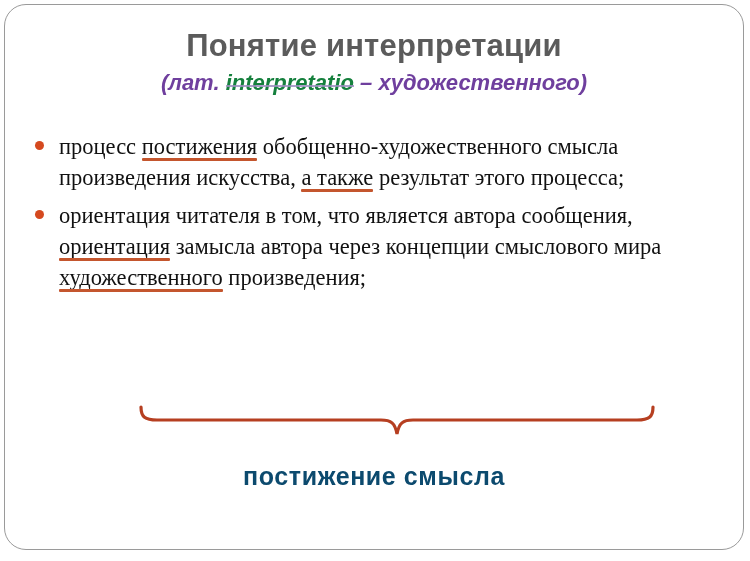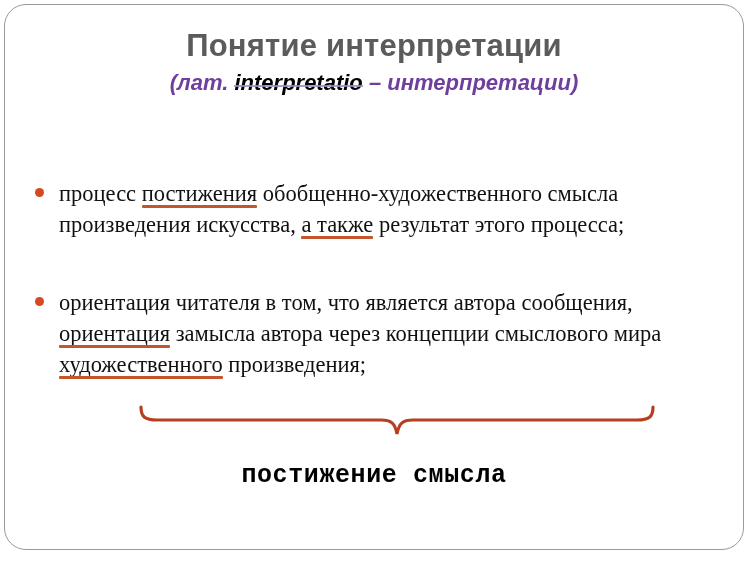--- a/index.html
+++ b/index.html
@@ -48,21 +48,21 @@
     font-family: "Liberation Sans", sans-serif;
     font-weight: bold;
     font-style: italic;
     font-size: 22px;
     line-height: 30px;
     color: #6f3f9e;
     margin-top: 3px;
     white-space: nowrap;
   }
   #page-subtitle .latin {
-    color: #000000;
+    color: #15803d;
     position: relative;
     display: inline-block;
   }
   #page-subtitle .latin::after {
     content: "";
     position: absolute;
     left: 0;
     right: 0;
     top: 57%;
     height: 1.5px;
@@ -74,21 +74,20 @@
   #bullets {
     position: absolute;
     left: 30px;
     top: 126px;
     width: 690px;
   }
   .bullet-row {
     display: flex;
     align-items: flex-start;
     margin-bottom: 7px;
-    margin-top: 47px;
   }
   .bullet-marker {
     flex: 0 0 auto;
     width: 9px;
     height: 9px;
     border-radius: 50%;
     background: #d5491f;
     margin-top: 10px;
     margin-right: 15px;
   }
@@ -124,36 +123,36 @@
   }
   #brace-wrap svg { display: block; }
 
   
   #conclusion {
     position: absolute;
     left: 0;
     top: 455px;
     width: 100%;
     text-align: center;
-    font-family: Liberation Mono, monospace;
+    font-family: Liberation Sans, sans-serif;
     font-weight: bold;
     font-size: 25px;
     line-height: 32px;
-    color: #000000;
+    color: #0c4a6e;
     letter-spacing: 0.6px;
   }
 </style>
 </head>
 <body>
 
 <div id="slide">
 
   <div id="title-block">
     <div id="page-title">Понятие интерпретации</div>
-    <div id="page-subtitle"><span>(лат. </span><span class="latin">interpretatio</span><span> – </span><span>интерпретации)</span></div>
+    <div id="page-subtitle"><span>(лат. </span><span class="latin">interpretatio</span><span> – </span><span>художественного)</span></div>
   </div>
 
   <div id="bullets">
 
     <div class="bullet-row">
       <span class="bullet-marker"></span>
       <div class="bullet-text"><span>процесс </span><span class="u">постижения</span><span> обобщенно-художественного смысла произведения искусства, </span><span class="u">а также</span><span> результат этого процесса;</span></div>
     </div>
 
     <div class="bullet-row">

